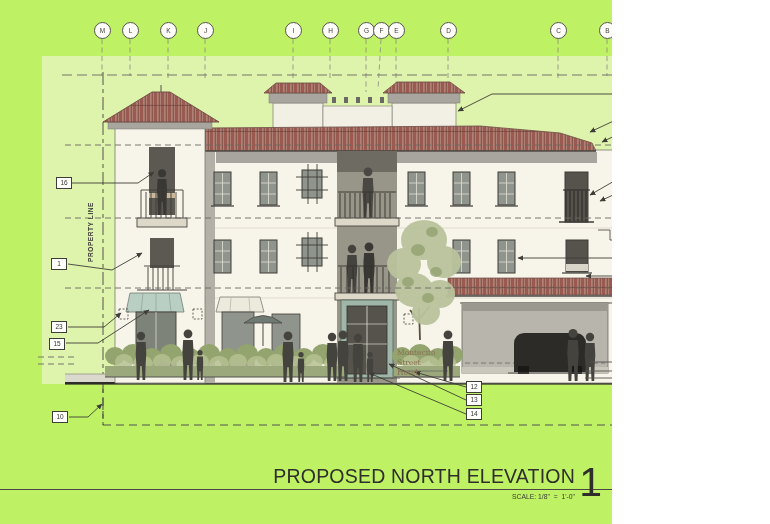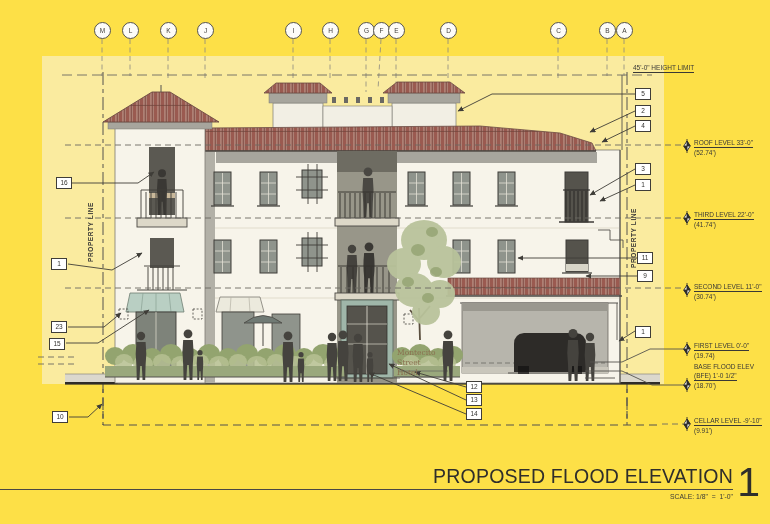--- a/index.html
+++ b/index.html
@@ -1,16 +1,16 @@
 <!DOCTYPE html>
 <html><head>
 <meta charset="utf-8">
 <style>
   html,body{margin:0;padding:0;background:#ffffff;}
-  #canvas{position:relative;width:770px;height:524px;background:#fde047;overflow:hidden;
+  #canvas{position:relative;width:612px;height:524px;background:#bef264;overflow:hidden;
           font-family:"Liberation Sans",sans-serif;color:#3a3936;}
   #drawing-svg{position:absolute;left:0;top:0;}
   .grid-bubble{position:absolute;top:22px;width:15px;height:15px;border:1px solid #55534e;
                border-radius:50%;background:#fdfcf8;font-size:6.5px;line-height:15px;
                text-align:center;color:#44423e;}
   .callout{position:absolute;min-width:12px;height:10px;border:1px solid #3f3d38;background:#ffffff;
            font-size:6.5px;line-height:10px;text-align:center;padding:0 1px;color:#33322f;}
   .level-label{position:absolute;left:694px;font-size:6.5px;line-height:9px;color:#3a3936;white-space:nowrap;}
   .level-label .u{display:inline-block;border-bottom:0.8px solid #3a3936;}
   .hl-label{position:absolute;left:633px;top:64px;font-size:6.5px;color:#3a3936;
@@ -536,17 +536,17 @@
 <div class="callout" style="left:466px;top:381px">12</div>
 <div class="callout" style="left:466px;top:394px">13</div>
 <div class="callout" style="left:466px;top:408px">14</div>
 
 <div class="sign">
   <span>Montecito Street</span><br>
   <span>Hotel</span>
 </div>
 
 <div class="title-rule"></div>
-<div class="sheet-title">PROPOSED FLOOD ELEVATION</div>
+<div class="sheet-title">PROPOSED NORTH ELEVATION</div>
 <div class="sheet-number">1</div>
 <div class="scale-note">SCALE: 1/8"  =  1'-0"</div>
 
 </div>
 
 </body></html>

